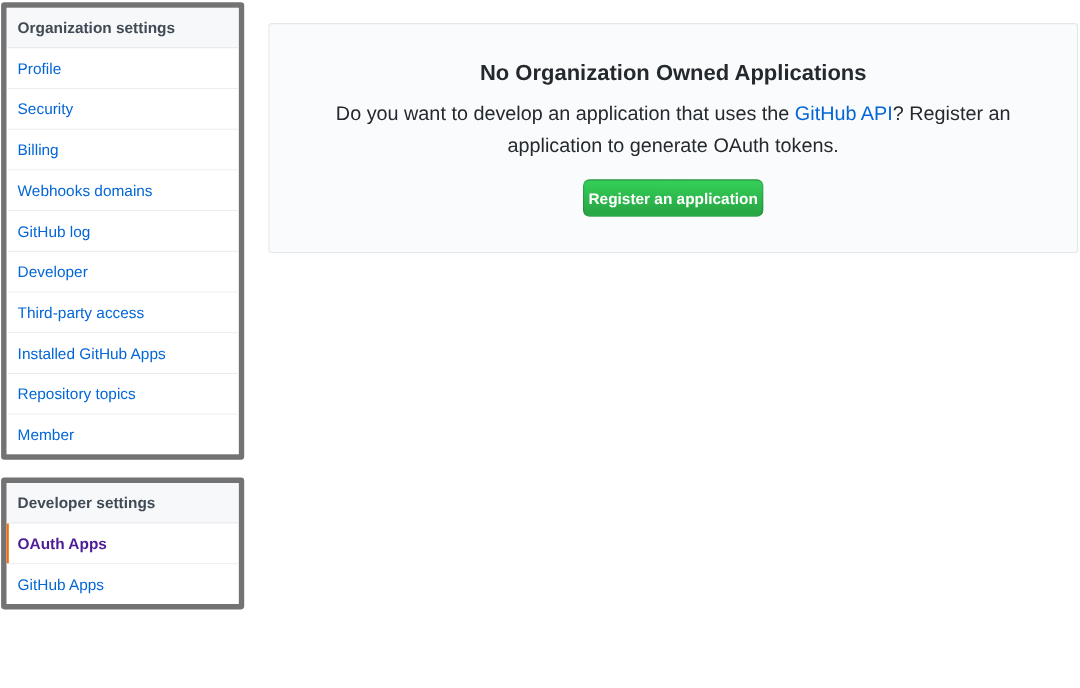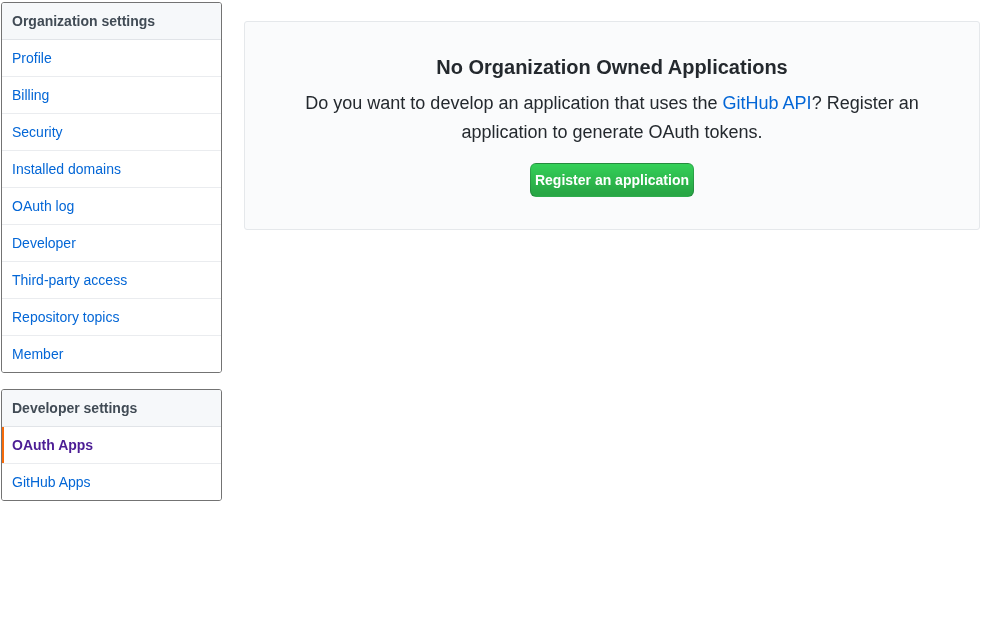--- a/index.html
+++ b/index.html
@@ -17,21 +17,21 @@
     display: flex;
     padding: 2px 2px 0 1px;
   }
 
   
   .sidebar {
     width: 221px;
     flex-shrink: 0;
   }
   .menu {
-    border: 1px solid #737373;
+    border: 5px solid #737373;
     border-radius: 3px;
     background: #ffffff;
     margin-bottom: 16px;
     overflow: hidden;
   }
   .menu-heading {
     display: block;
     padding: 10px 10px;
     background: #f6f8fa;
     font-weight: bold;
@@ -112,26 +112,27 @@
 </head>
 <body>
 
 <div class="page">
 
   <aside class="sidebar">
 
   <nav class="menu">
         <div class="menu-heading">Organization settings</div>
         <a href="#" class="menu-item">Profile</a>
+        <a href="#" class="menu-item">Security</a>
         <a href="#" class="menu-item">Billing</a>
-        <a href="#" class="menu-item">Security</a>
-        <a href="#" class="menu-item">Installed domains</a>
-        <a href="#" class="menu-item">OAuth log</a>
+        <a href="#" class="menu-item">Webhooks domains</a>
+        <a href="#" class="menu-item">GitHub log</a>
         <a href="#" class="menu-item">Developer</a>
         <a href="#" class="menu-item">Third-party access</a>
+        <a href="#" class="menu-item">Installed GitHub Apps</a>
         <a href="#" class="menu-item">Repository topics</a>
         <a href="#" class="menu-item">Member</a>
       </nav>
       <nav class="menu">
         <div class="menu-heading">Developer settings</div>
         <a href="#" class="menu-item selected">OAuth Apps</a>
         <a href="#" class="menu-item">GitHub Apps</a>
       </nav>
     </aside>
 

